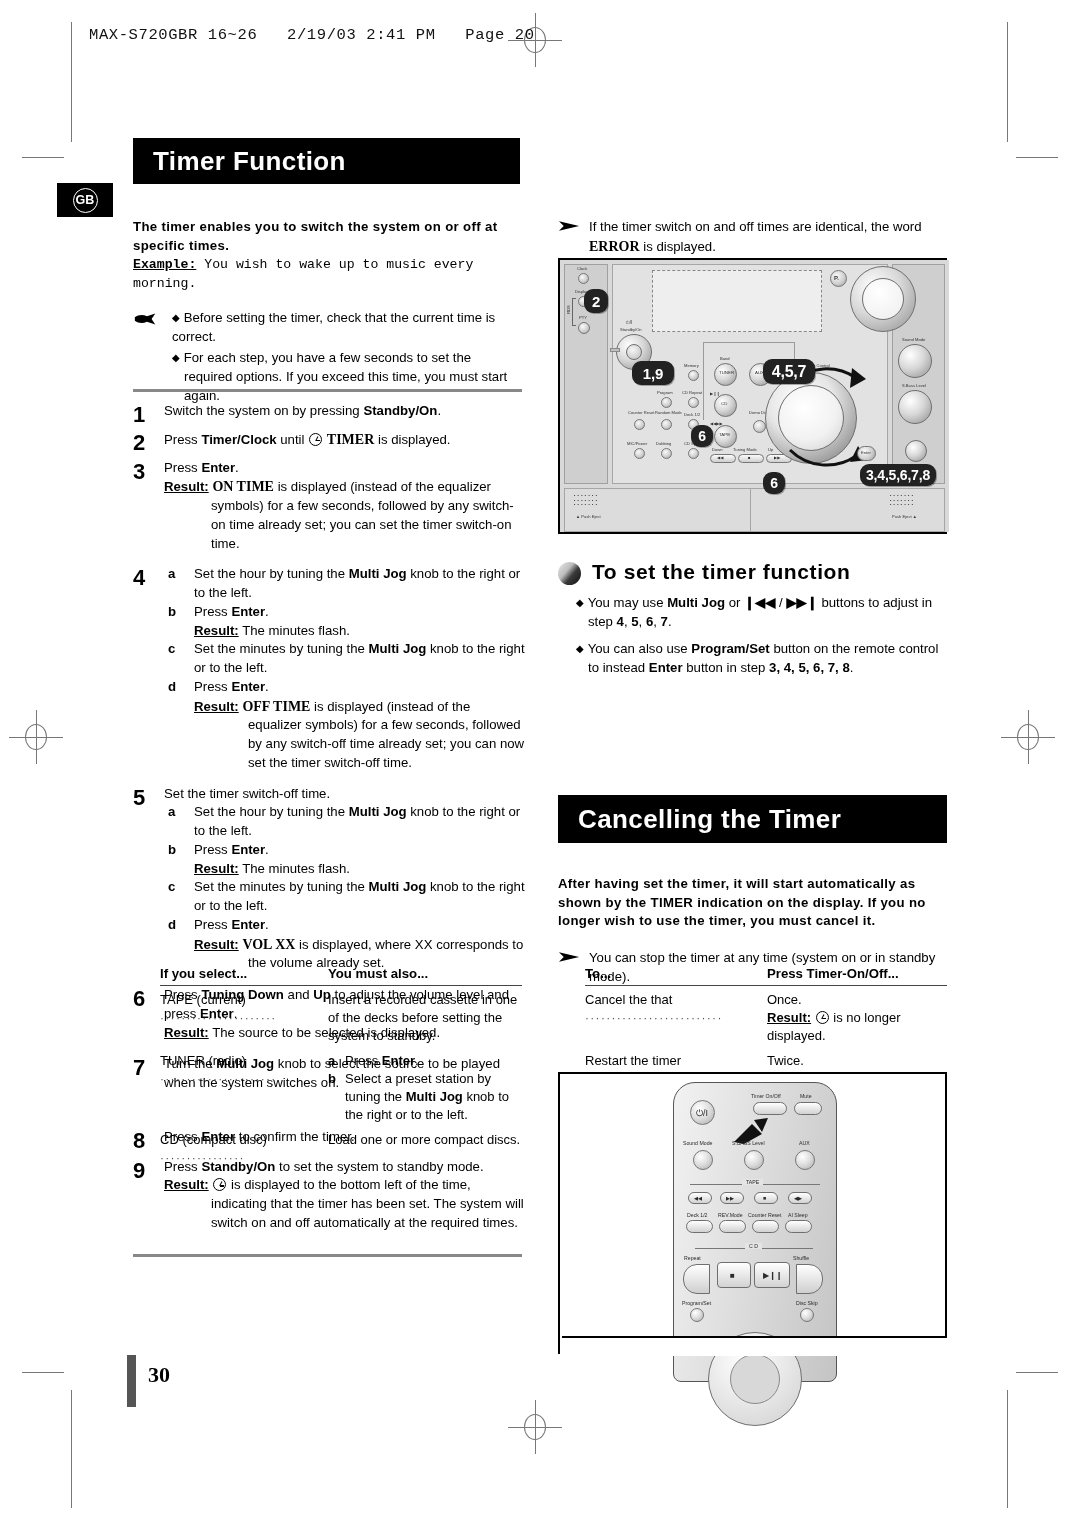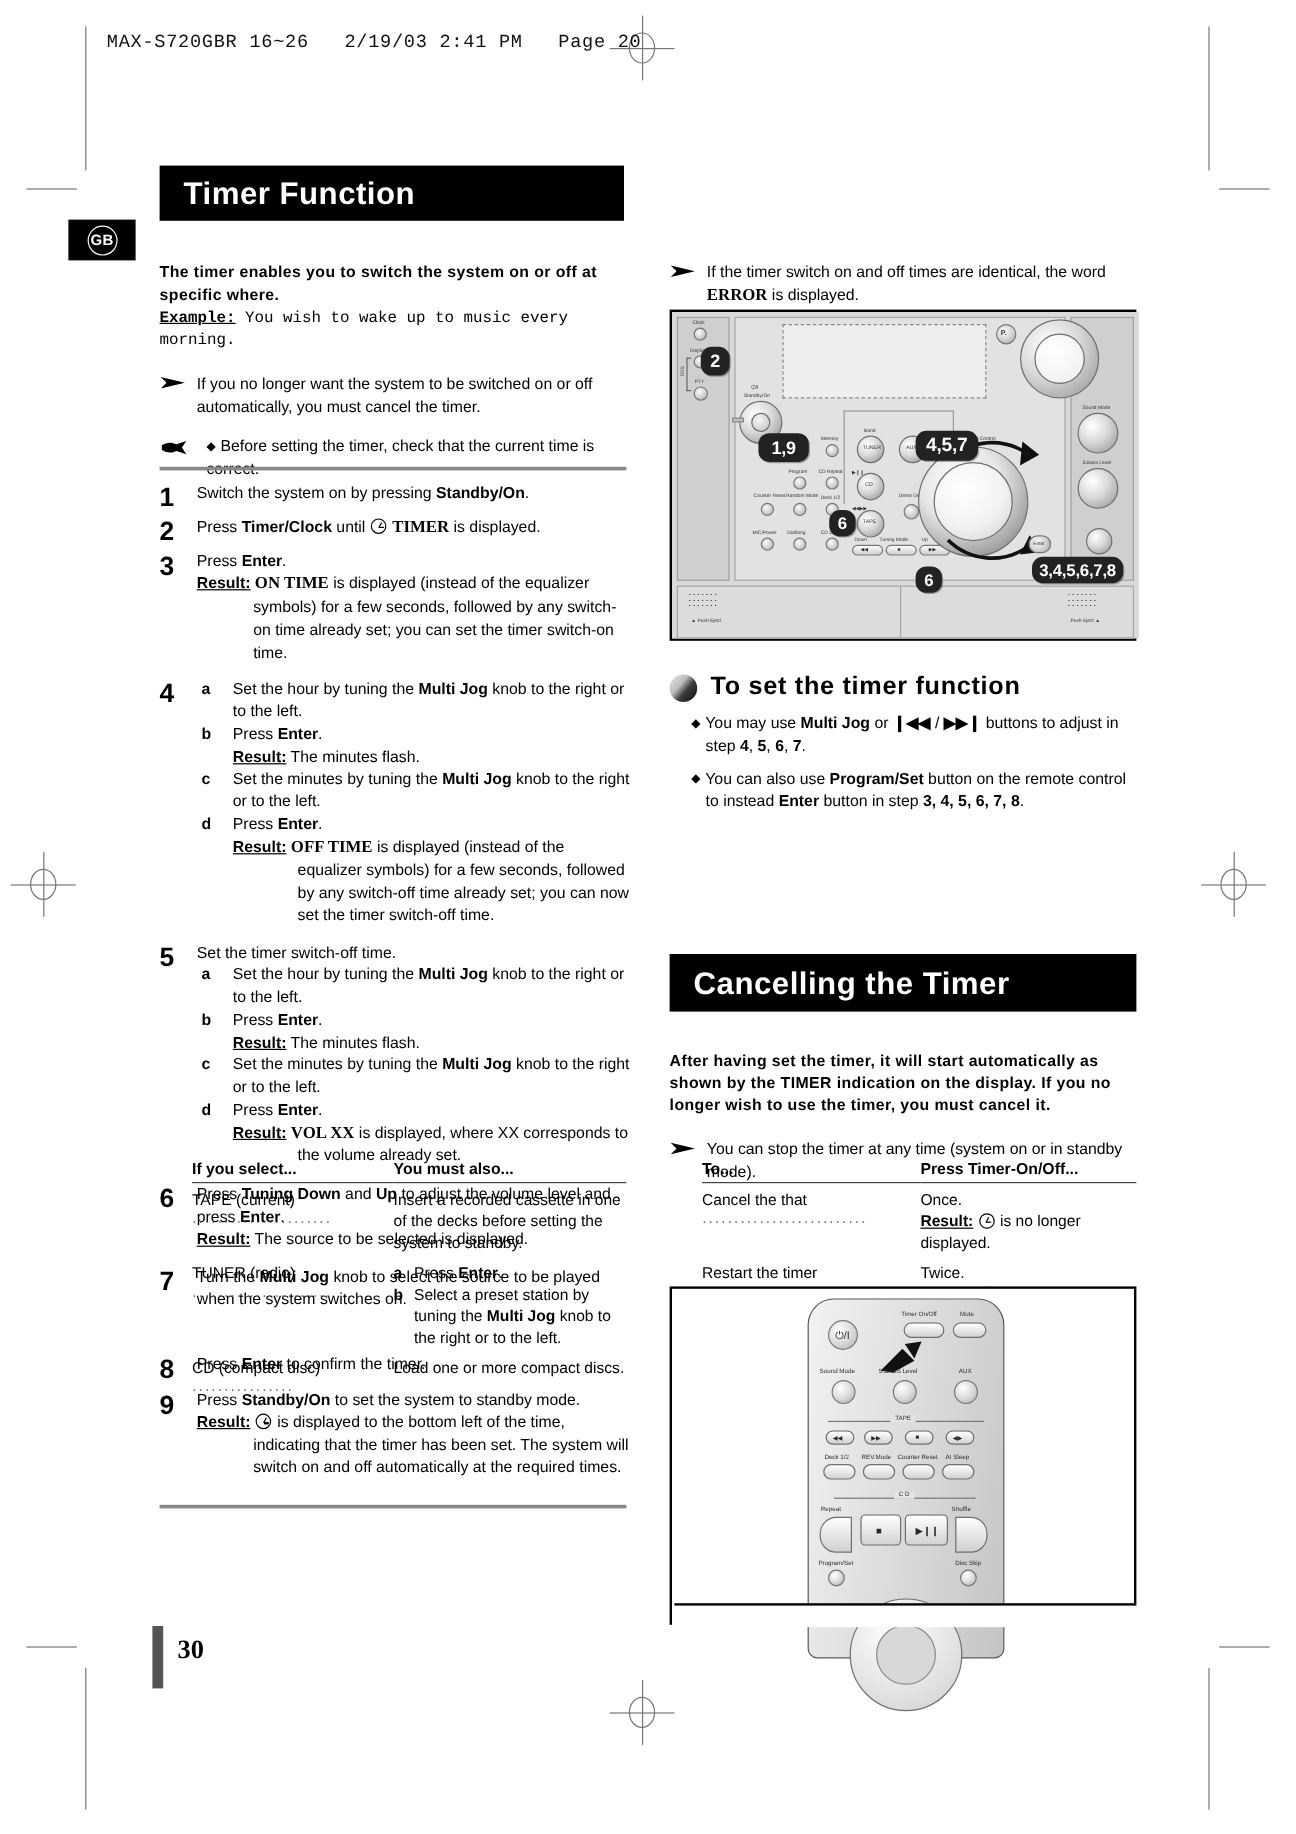--- a/index.html
+++ b/index.html
@@ -222,38 +222,35 @@
 
   <div class="banner" id="banner-timer">
     <span>Timer Function</span>
   </div>
 
   <div class="gb-badge">
     <span class="ring">GB</span>
   </div>
 
   <div class="col" style="left:133px; top:218px; width:390px;">
-    <div class="lead">The timer enables you to switch the system on or off at specific where.</div>
+    <div class="lead">The timer enables you to switch the system on or off at specific times.</div>
     <div class="body" style="margin-top:1px;font-family:Liberation Mono, monospace;">
       <b class="ul">Example:</b><span> You wish to wake up to music every morning.</span>
     </div>
 
-    <div class="note body" style="margin-top:17px;">
-      <svg class="arrow" viewBox="0 0 24 14">
-        <path d="M1 2 L22 7 L1 12 L6 7 Z" fill="#000"></path>
-      </svg>
-      <span>If you no longer want the system to be switched on or off automatically, you must cancel the timer.</span>
-    </div>
 
     <div style="position:relative; margin-top:15px; padding-left:39px;">
       <svg class="hand" style="left:0; top:3px;" viewBox="0 0 28 14">
         <path d="M2 5 C6 2 11 2 15 4 L24 1 L20 7 L24 13 L15 10 C11 12 6 12 2 9 Z" fill="#000"></path>
       </svg>
       <div class="body">
         <span class="dmd">◆</span><span>Before setting the timer, check that the current time is correct.</span>
+      </div>
+      <div class="body" style="margin-top:3px; padding-left:12px; text-indent:-12px;">
+        <span class="dmd">◆</span><span>For each step, you have a few seconds to set the required options. If you exceed this time, you must start again.</span>
       </div>
     </div>
   </div>
 
   <div class="rule" style="left:133px; top:389px; width:389px;"></div>
 
   <div class="col" style="left:133px; top:402px; width:392px;">
     <div class="step body">
       <span class="num">1</span>
       <span>Switch the system on by pressing </span><b>Standby/On</b><span>.</span>

